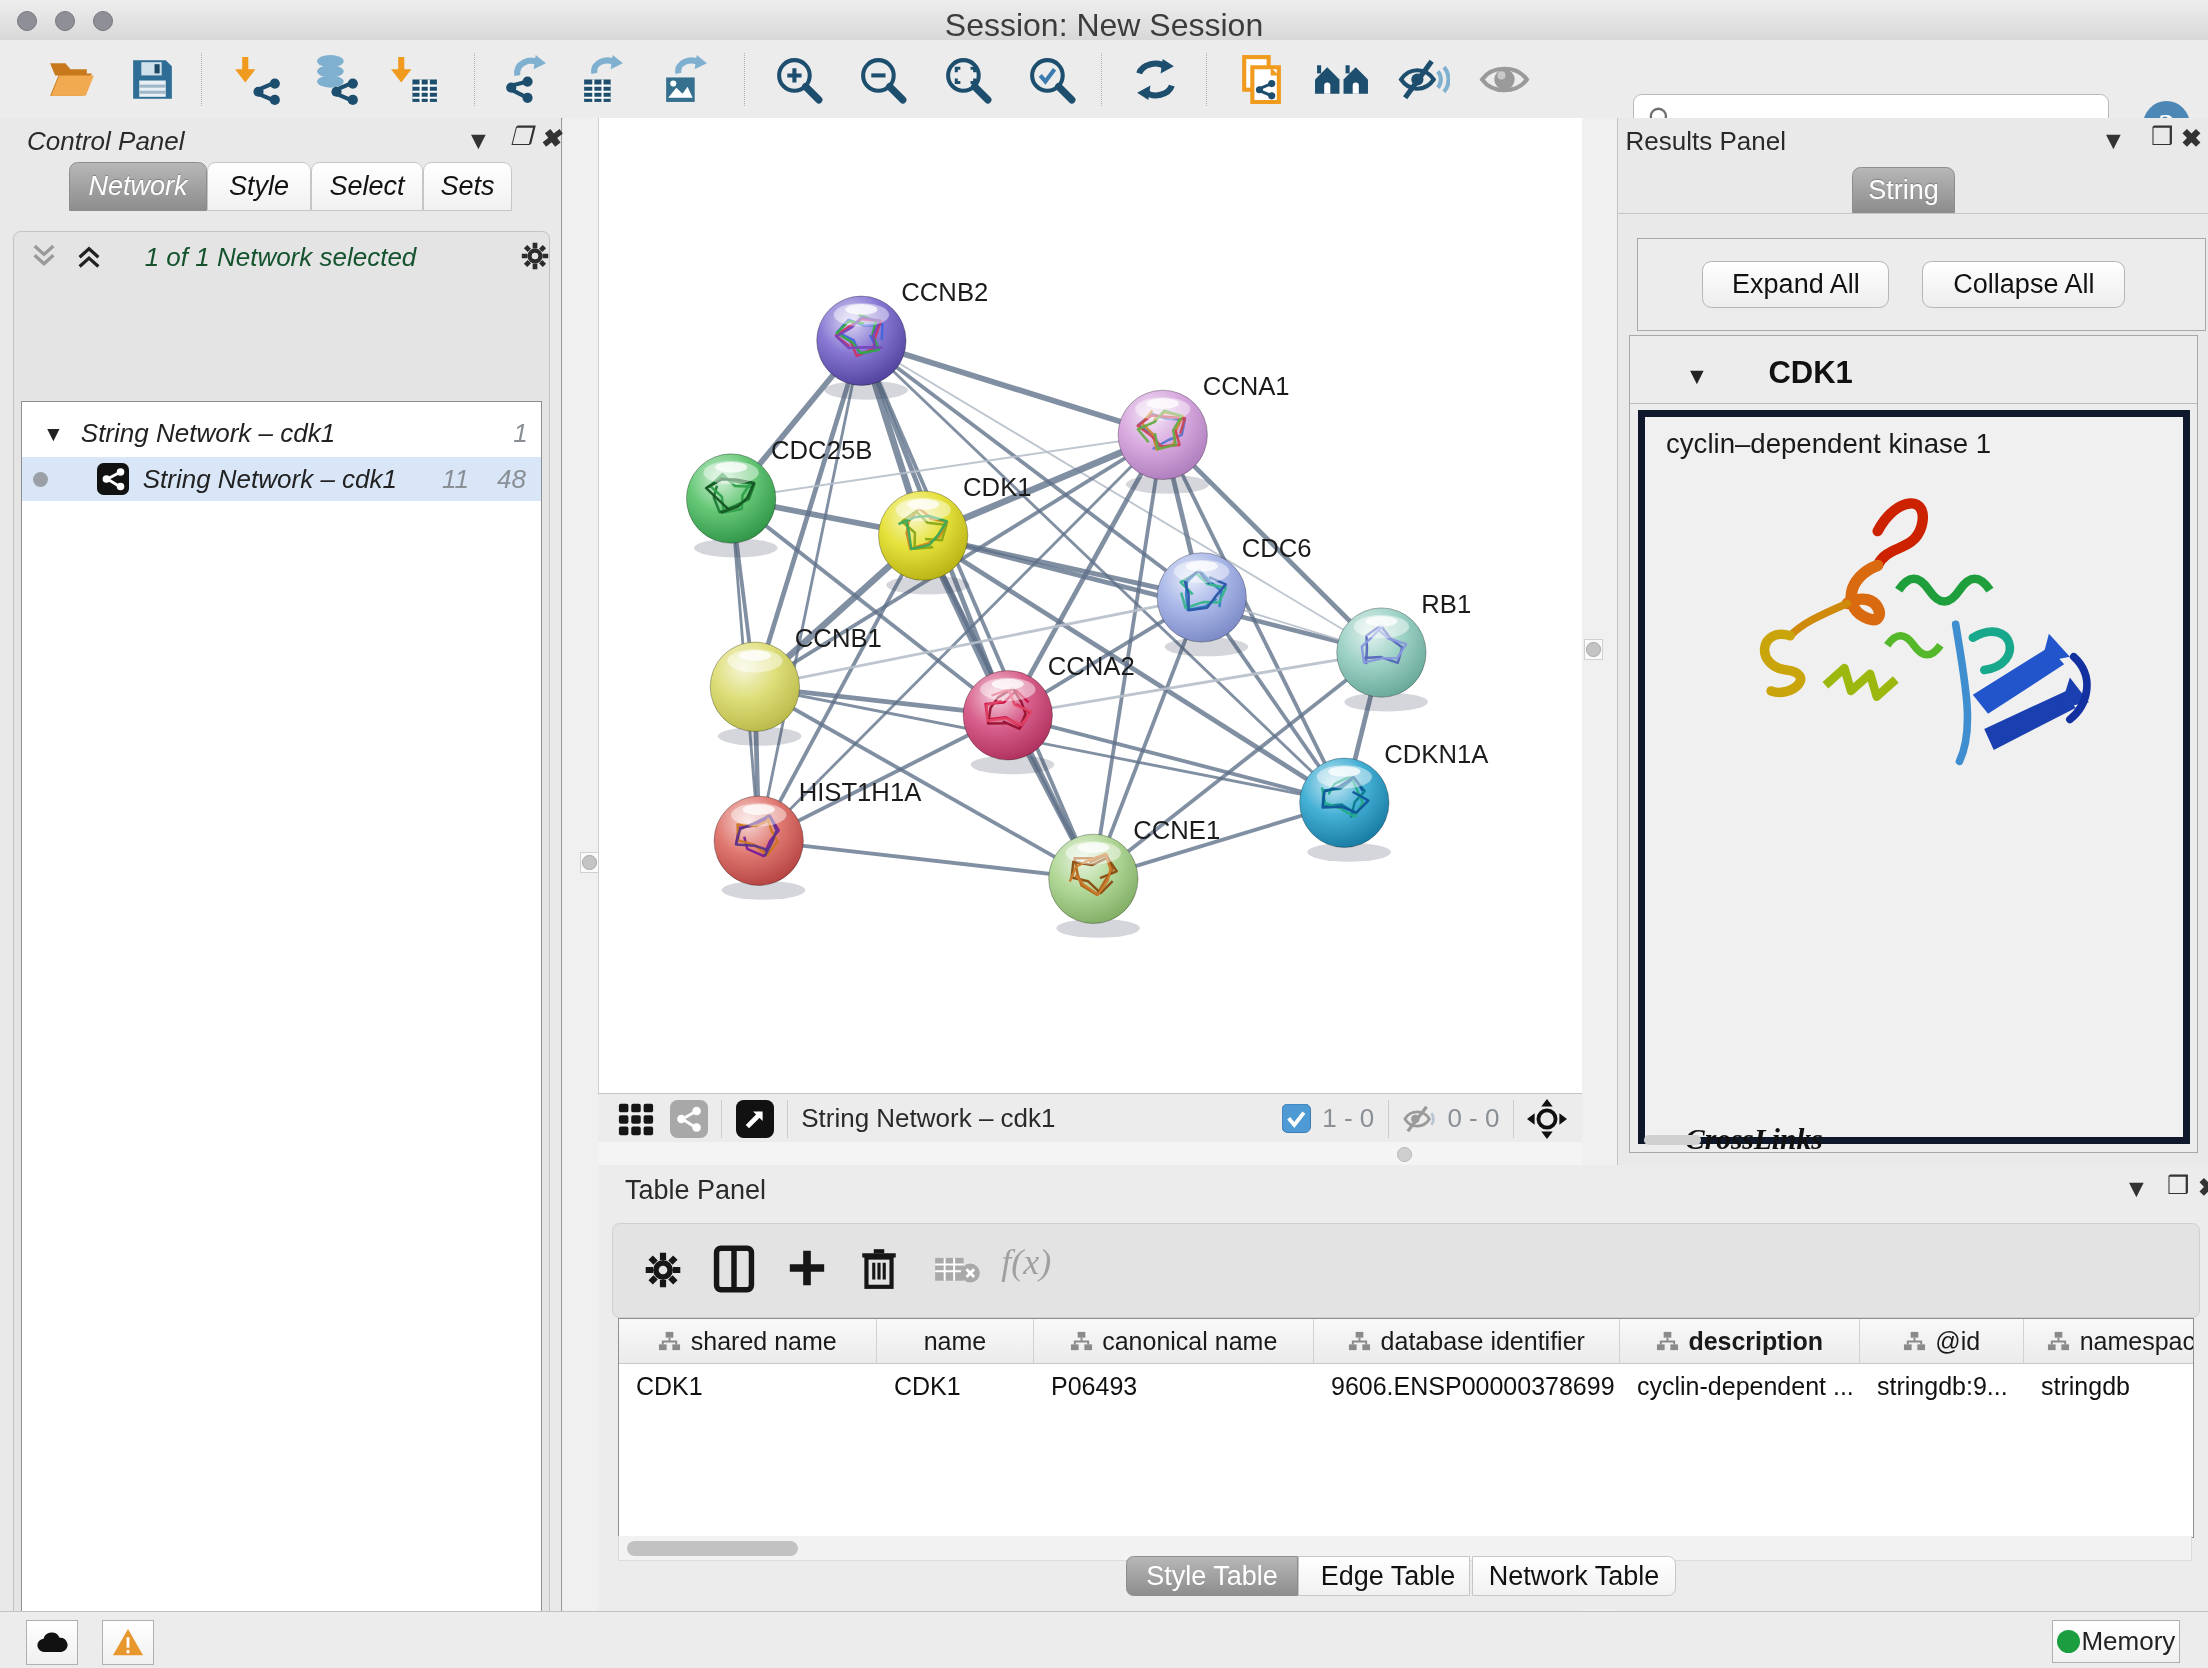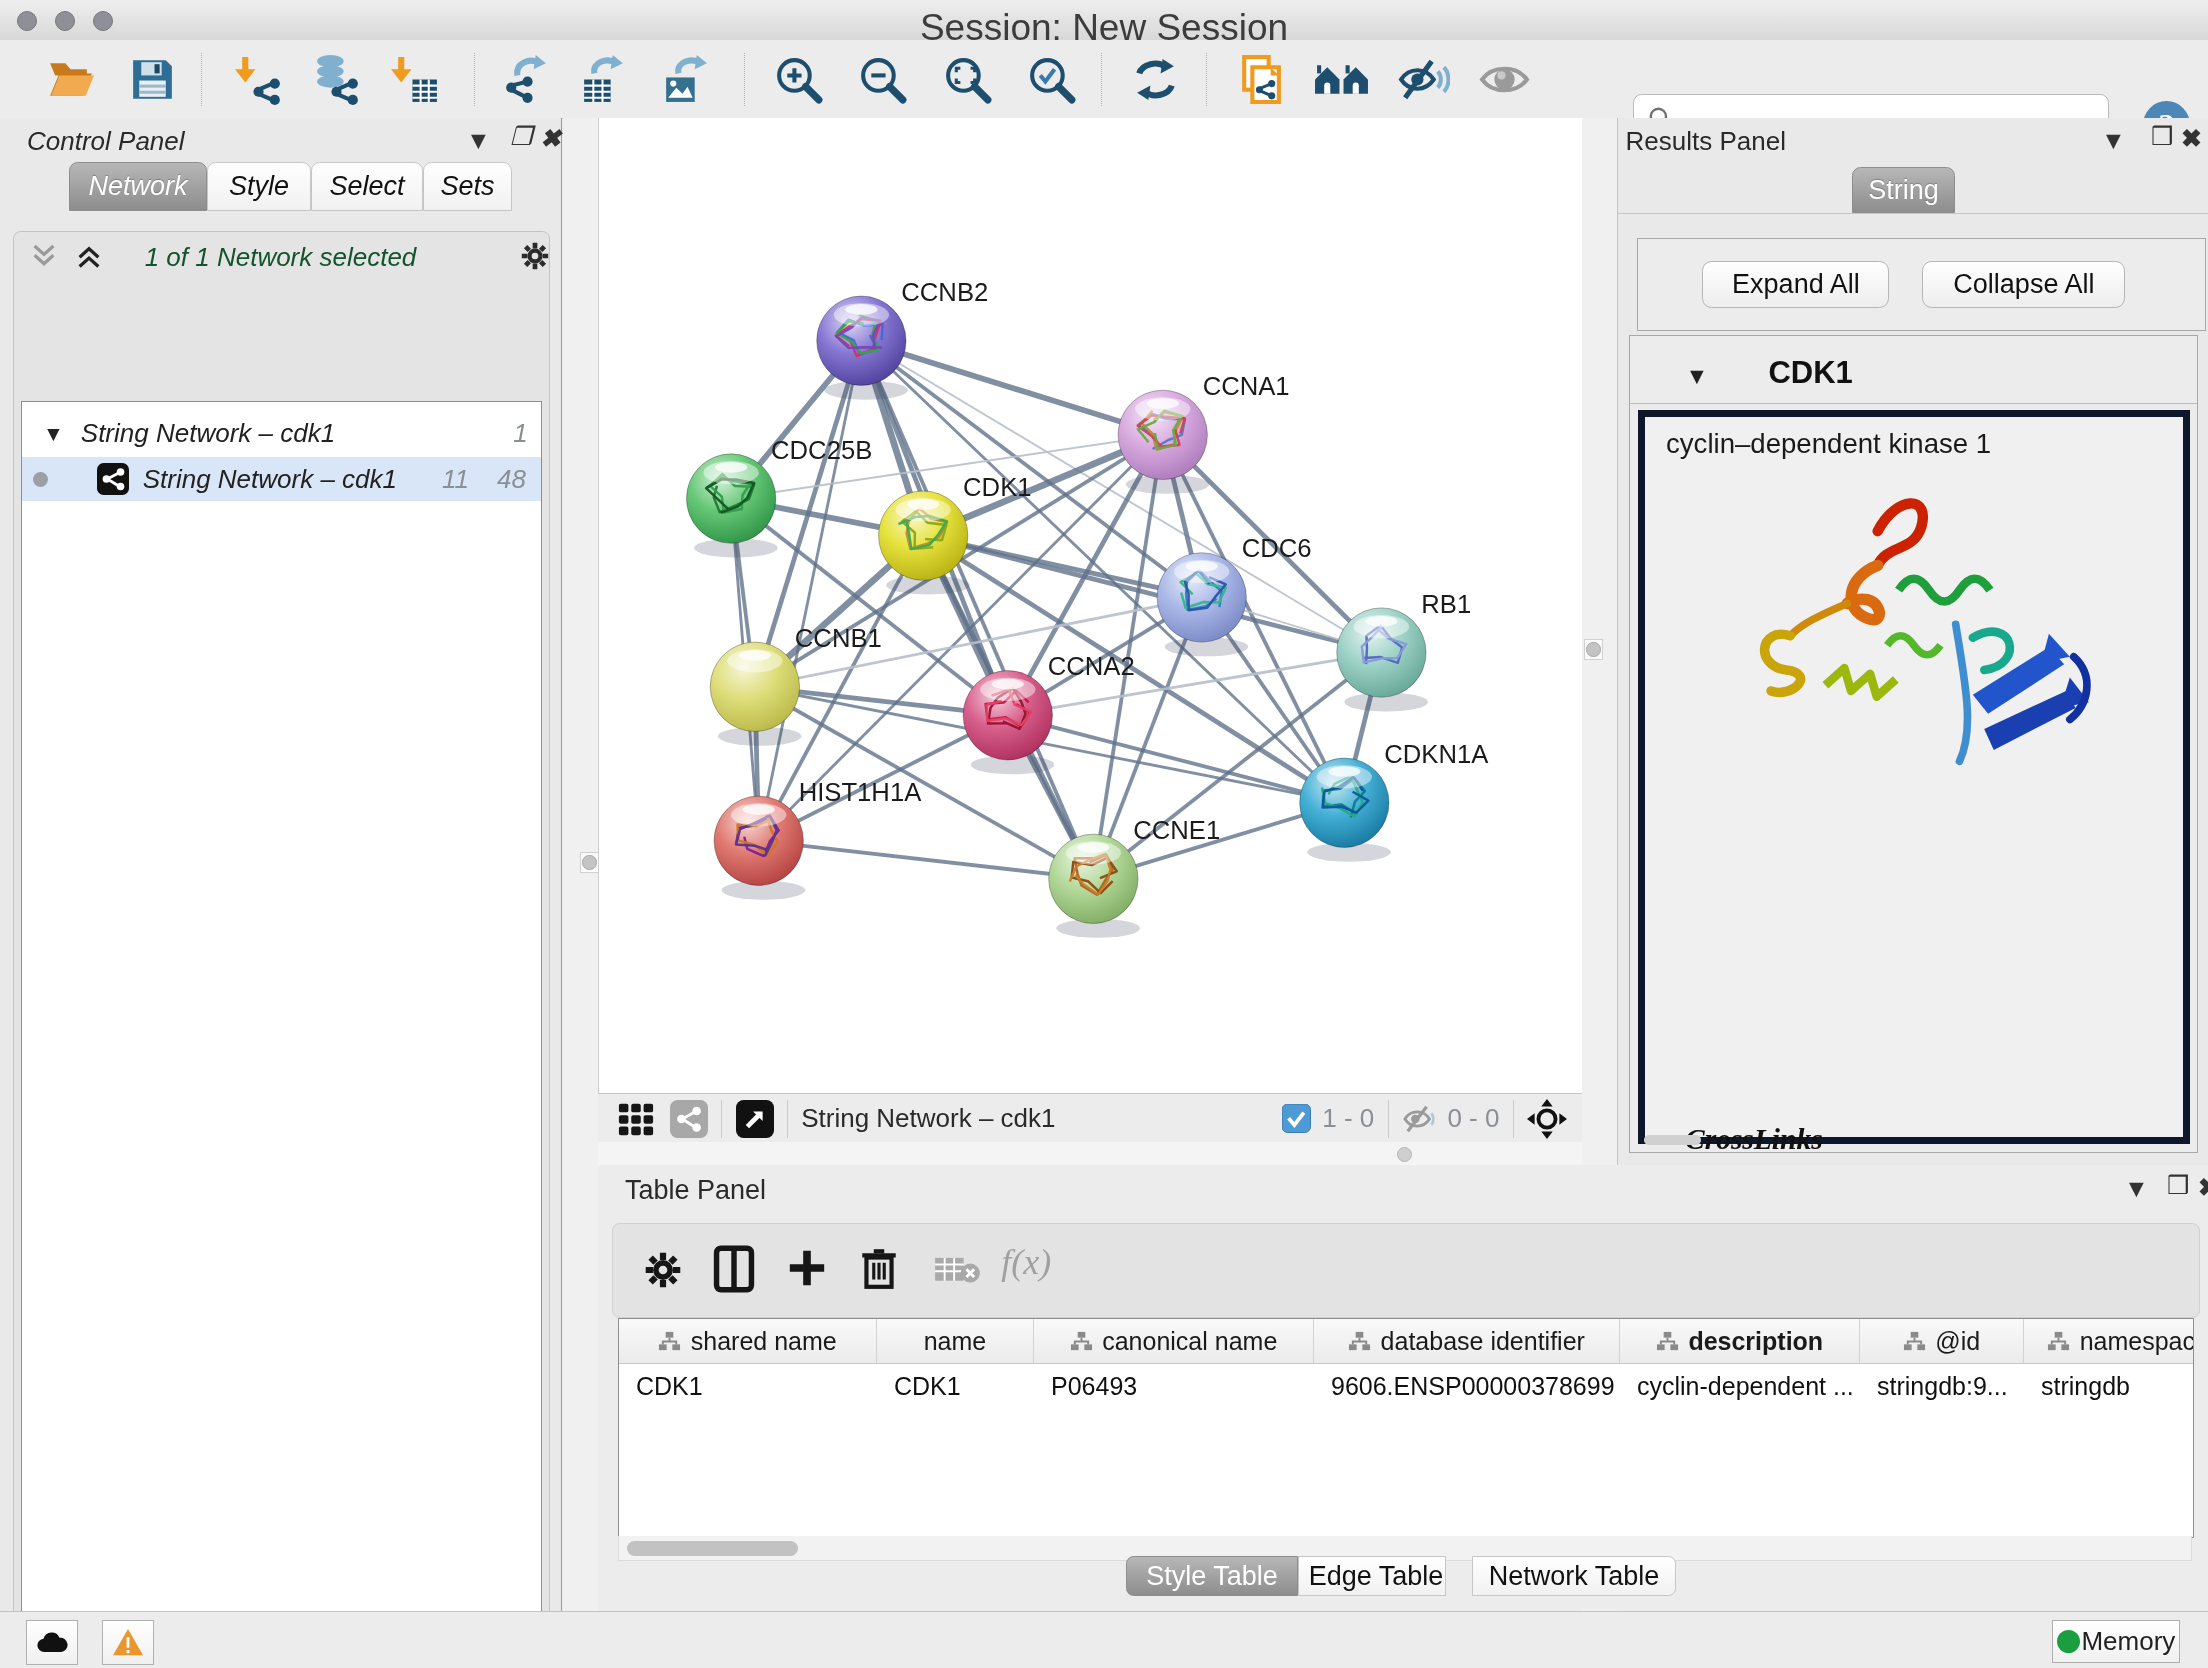--- a/index.html
+++ b/index.html
@@ -3,21 +3,21 @@
 <meta charset="utf-8">
 <style>
   html,body{margin:0;padding:0;}
   body{width:2208px;height:1668px;position:relative;overflow:hidden;
        font-family:"Liberation Sans",sans-serif;background:#ececec;color:#222;}
   .abs{position:absolute;}
   
   .titlebar{left:0;top:0;width:2208px;height:40px;
     background:linear-gradient(#eeeeee,#d8d8d8);border-bottom:1px solid #b3b3b3;}
   .tl{width:18px;height:18px;border-radius:50%;background:#8f8f97;border:1px solid #77777e;top:10.5px;}
-  .wtitle{width:100%;text-align:center;top:6.7px;font-size:37px;color:#3c3c3c;}
+  .wtitle{width:100%;text-align:center;top:6.7px;font-size:32px;color:#3c3c3c;}
   
   .toolbar{left:0;top:40px;width:2208px;height:78px;background:#ececec;border-bottom:1.9px solid #c6c6c6;}
   .ticon{width:57px;height:57px;top:10.5px;display:flex;align-items:center;justify-content:center;cursor:pointer;}
   .sep{top:13.3px;width:0;height:53px;border-left:1.9px dotted #b0b0b0;}
   .search{left:1633px;top:54px;width:474px;height:48px;border:1.9px solid #b9b9b9;border-radius:8.6px;
     background:#fff;display:flex;align-items:center;}
   .search input{border:none;outline:none;font-size:25px;flex:1;height:38px;background:transparent;
     font-family:"Liberation Sans",sans-serif;}
   
   .panel-title{font-size:26px;color:#2a2a2a;}
@@ -870,21 +870,21 @@
         <div class="cell" style="width: 240px;">cyclin-dependent ...</div>
         <div class="cell" style="width: 164px;">stringdb:9...</div>
         <div class="cell" style="width: 209px;">stringdb</div>
       </div>
   </div>
   <div class="abs hscroll">
     <span class="hthumb"></span>
   </div>
 
   <div class="btab sel" style="left:528px;top:391px;width:172px;border-radius:7.6px 0 0 7.6px;">Style Table</div>
-  <div class="btab" style="left:700px;top:391px;width:148px;padding-left:8px;">Edge Table</div>
+  <div class="btab" style="left:700px;top:391px;width:172px;padding-left:8px;">Edge Table</div>
   <div class="btab" style="left:874px;top:391px;width:204px;border-radius:0 7.6px 7.6px 0;">Network Table</div>
 </div>
 
 <div class="abs statusbar">
   <div class="sbtn" style="left:26px;">
     <svg width="32" height="23" viewBox="0 0 34 24">
         <path d="M9 22a7 7 0 01-1-14 9 9 0 0117-1 6 6 0 012 15z" fill="#111"></path>
       </svg>
   </div>
   <div class="sbtn" style="left:102px;">

